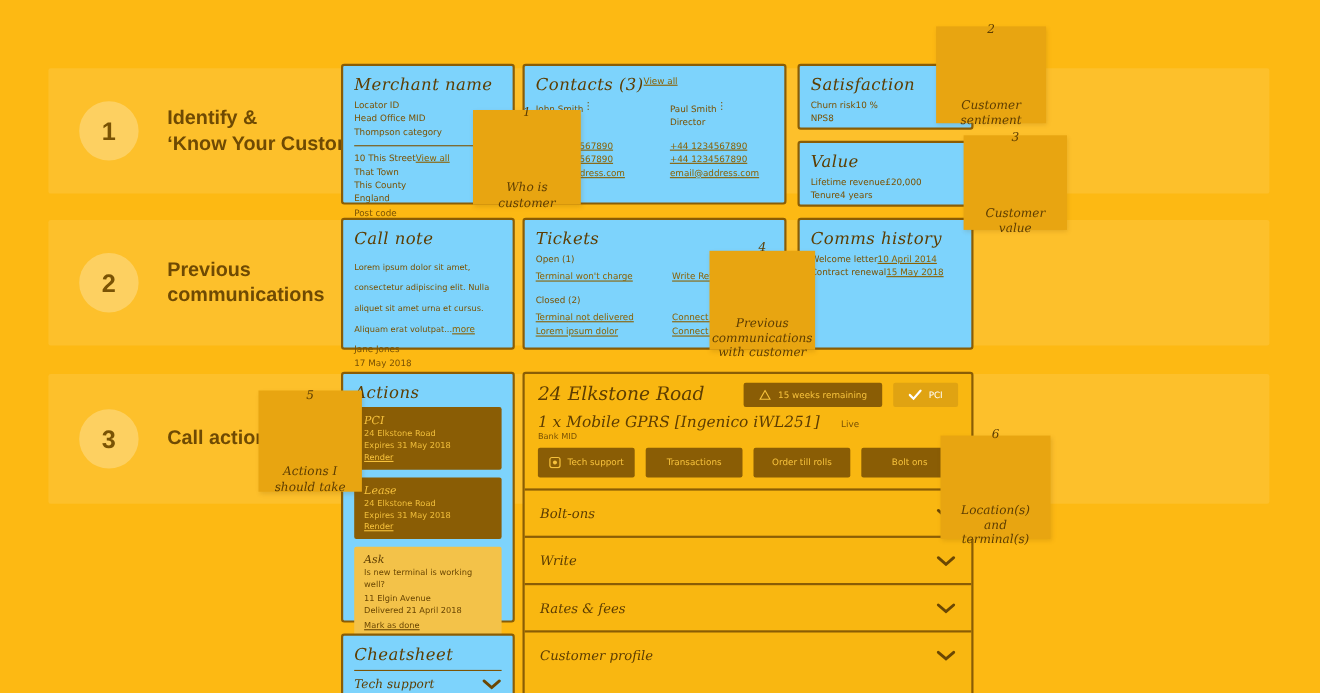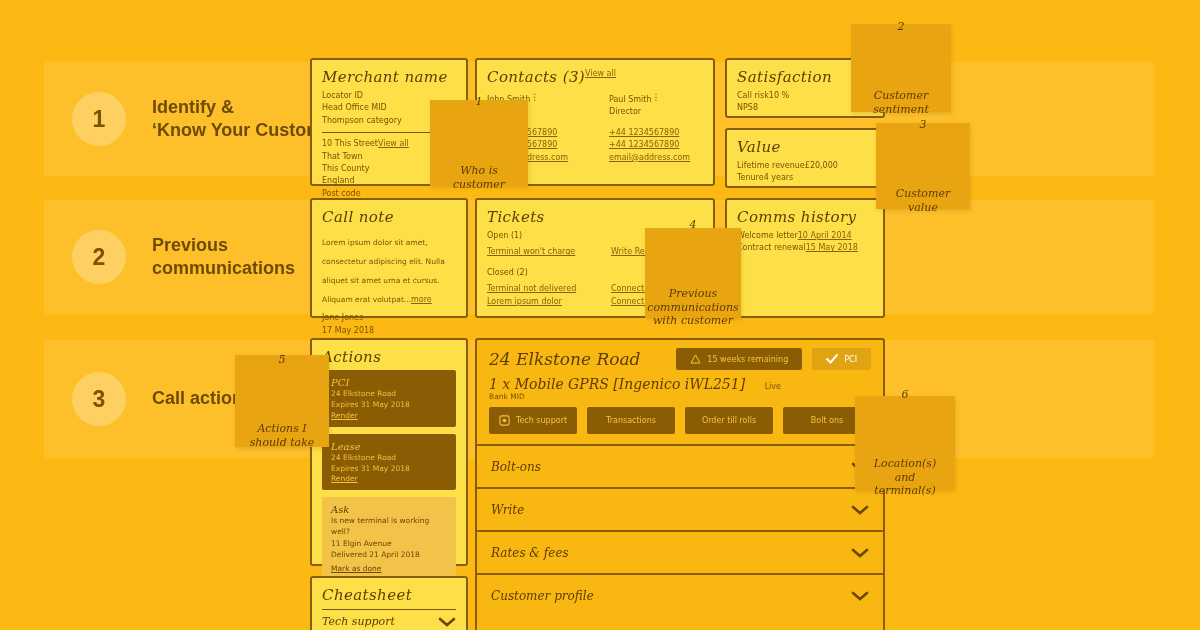--- a/index.html
+++ b/index.html
@@ -33,21 +33,21 @@
     font-family: "Liberation Sans", sans-serif;
     font-weight: bold;
     font-size: 18px;
     line-height: 1.28;
     white-space: pre-line;
   }
 
   
   .card {
     position: absolute;
-    background: #fde047;
+    background: #7dd3fc;
     border: 2px solid #8a5d05;
     border-radius: 3px;
     padding: 8px 10px;
     color: #6b4703;
     font-family: "DejaVu Sans", sans-serif;
   }
   .card-title {
     font-size: 15px;
     color: #5d3d02;
     font-family: "DejaVu Serif", serif;
@@ -211,21 +211,21 @@
         <div class="lnk">+44 1234567890</div>
         <div class="lnk">+44 1234567890</div>
         <div class="lnk">email@address.com</div>
       </div>
     </div>
   </div>
 
   <div class="card" style="left:725px;top:58px;width:160px;height:60px;">
     <div class="card-title">Satisfaction</div>
     <div class="row2">
-        <div class="ln">Call risk</div>
+        <div class="ln">Churn risk</div>
         <div class="ln">10 %</div>
       </div>
     <div class="row2">
         <div class="ln">NPS</div>
         <div class="ln">8</div>
       </div>
   </div>
 
   <div class="card" style="left:725px;top:128px;width:160px;height:60px;">
     <div class="card-title">Value</div>

